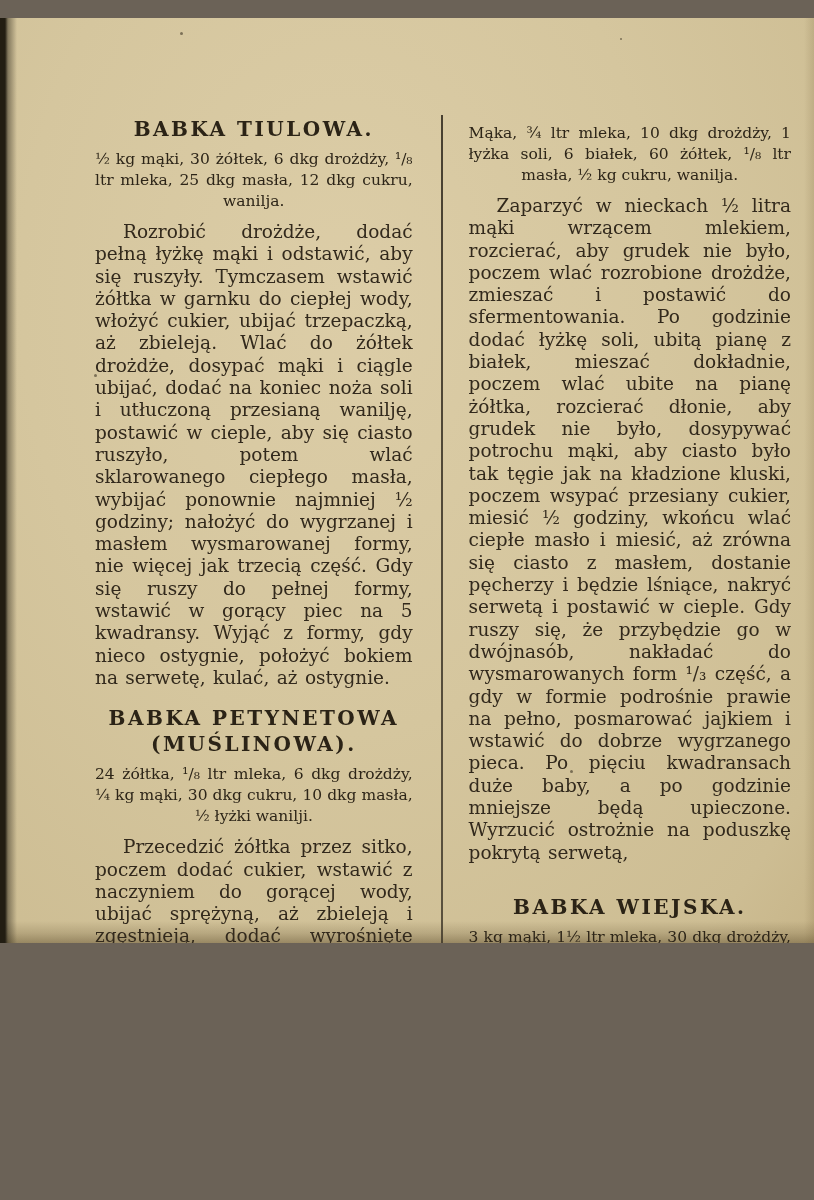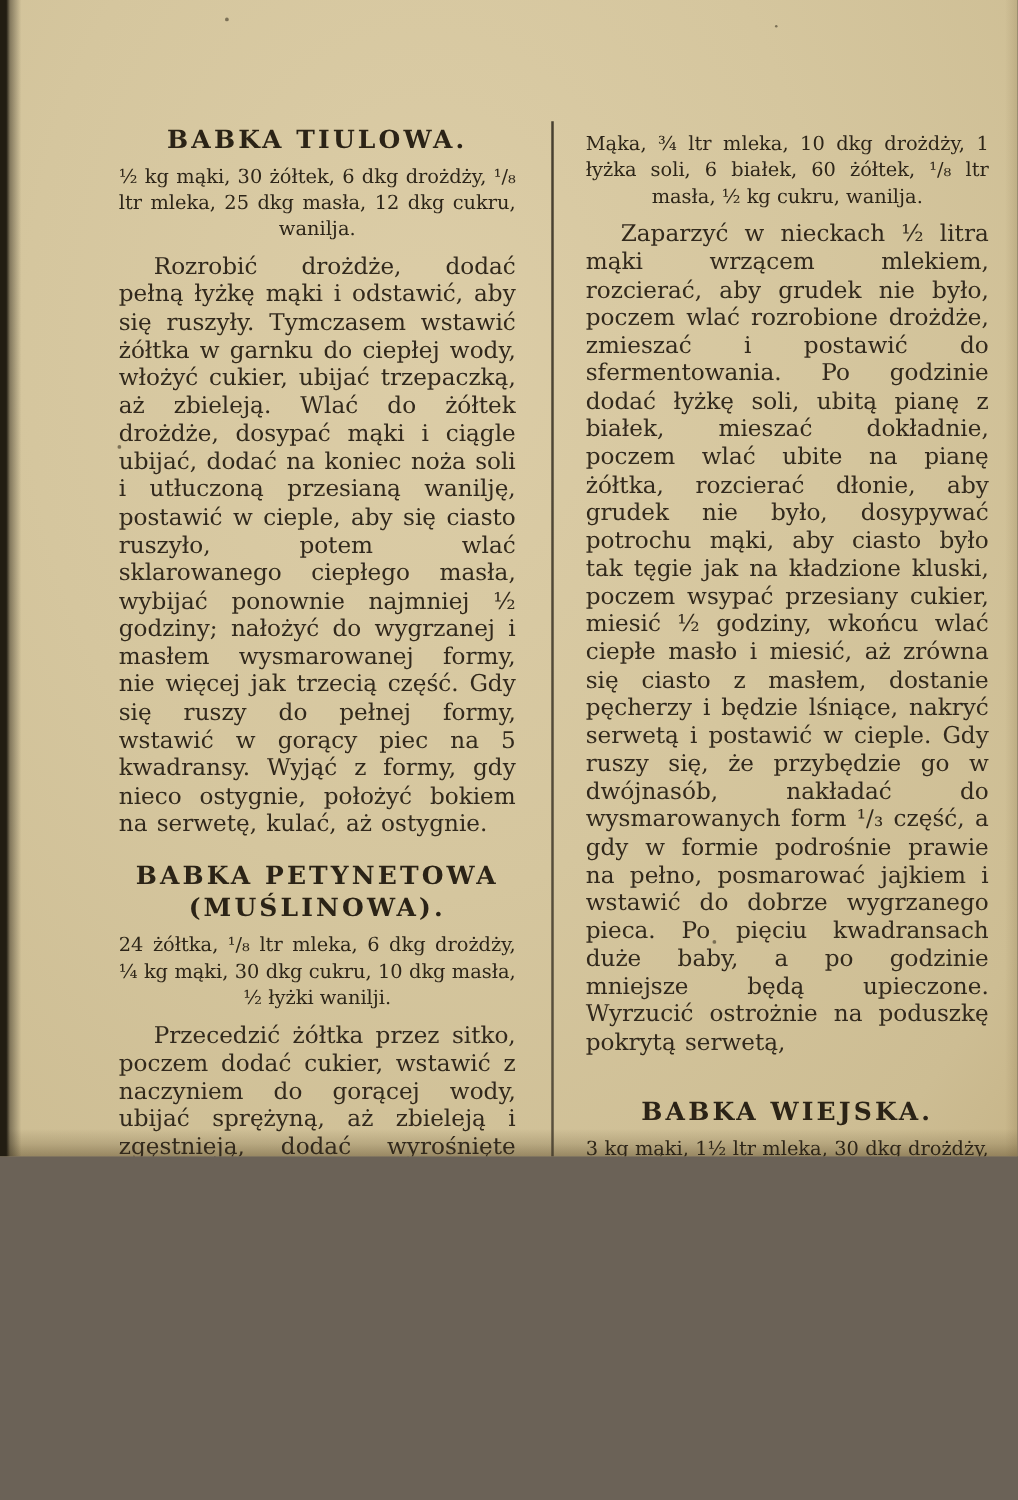--- a/index.html
+++ b/index.html
@@ -1,21 +1,21 @@
 <!DOCTYPE html>
 <html lang="pl"><head>
 <meta charset="utf-8">
 <style>
   html,body { margin:0; padding:0; }
   body { background:#6b6257; font-family:"DejaVu Serif", serif; }
 
   .page {
     position:relative;
     width:814px; height:925px;
-    margin:0 auto;
+    margin:18px auto;
     overflow:hidden;
     color:#30271a;
     background:
       linear-gradient(90deg, #221d12 0px, #221d12 5px, rgba(34,29,18,0.45) 8px, rgba(34,29,18,0) 17px),
       linear-gradient(0deg, rgba(97,80,47,0.50) 0px, rgba(97,80,47,0.22) 10px, rgba(97,80,47,0) 22px),
       linear-gradient(270deg, rgba(120,100,60,0.20) 0px, rgba(120,100,60,0) 10px),
       radial-gradient(ellipse at 42% 30%, #dccda7 0%, #d5c69e 48%, #cdbd93 88%, #c7b589 100%);
   }
 
   .columns {

